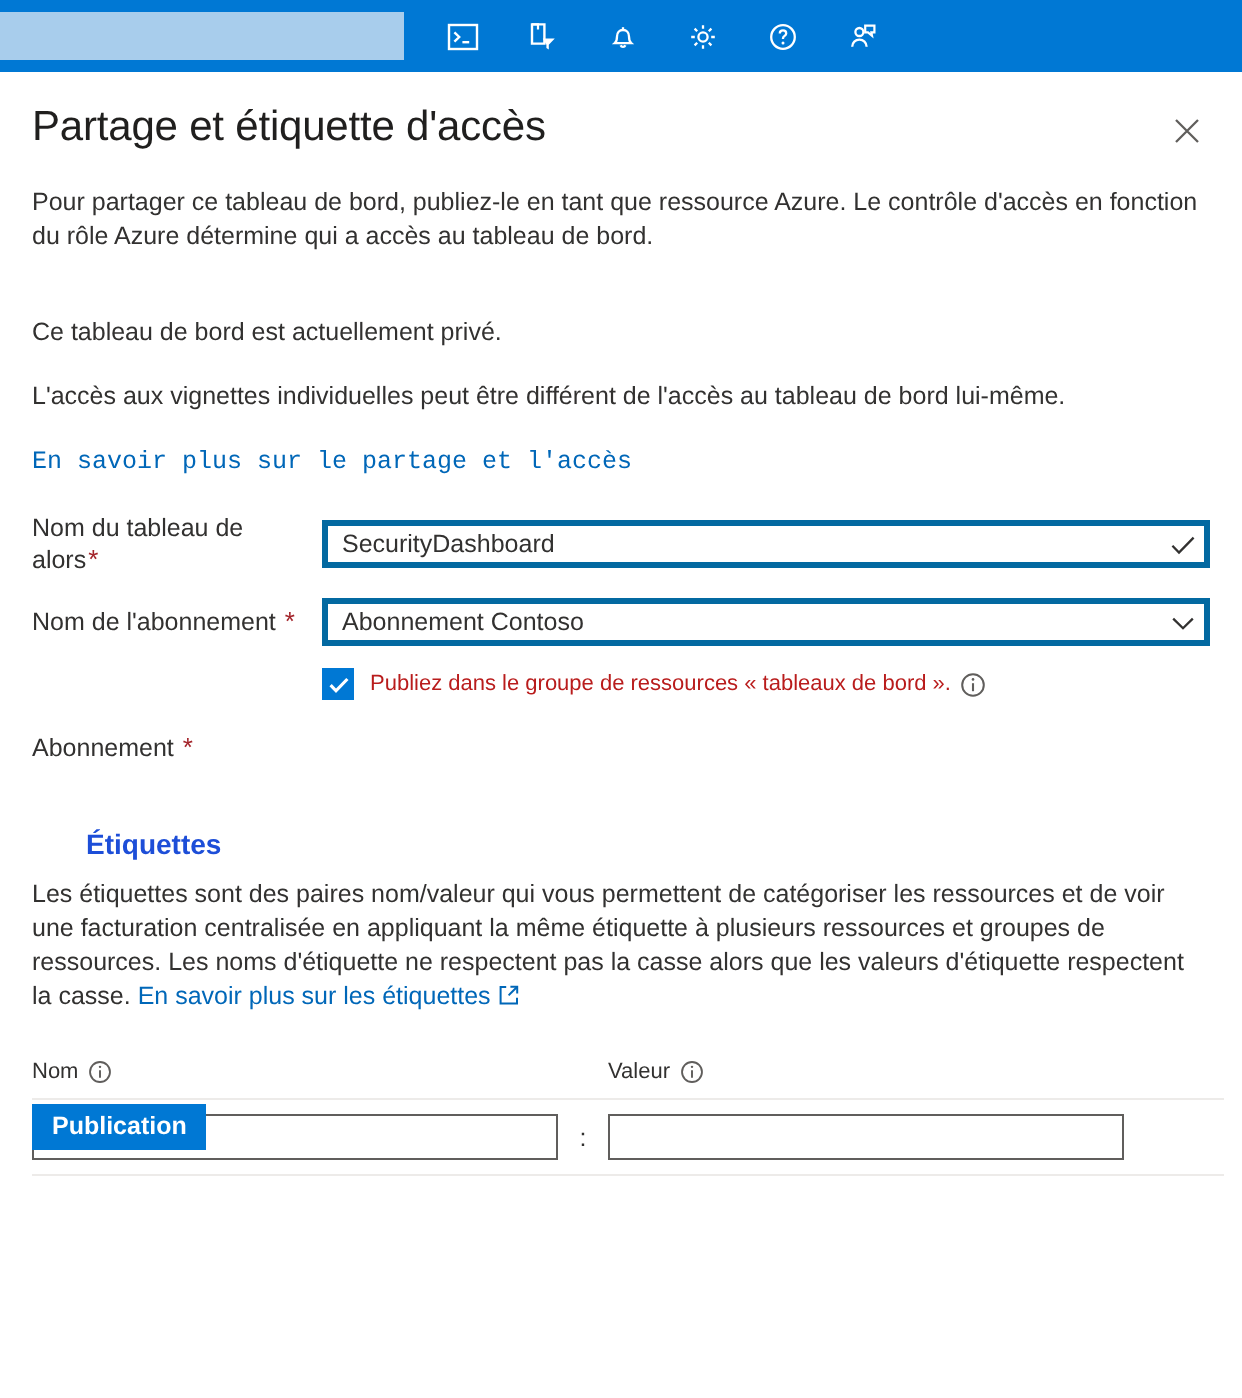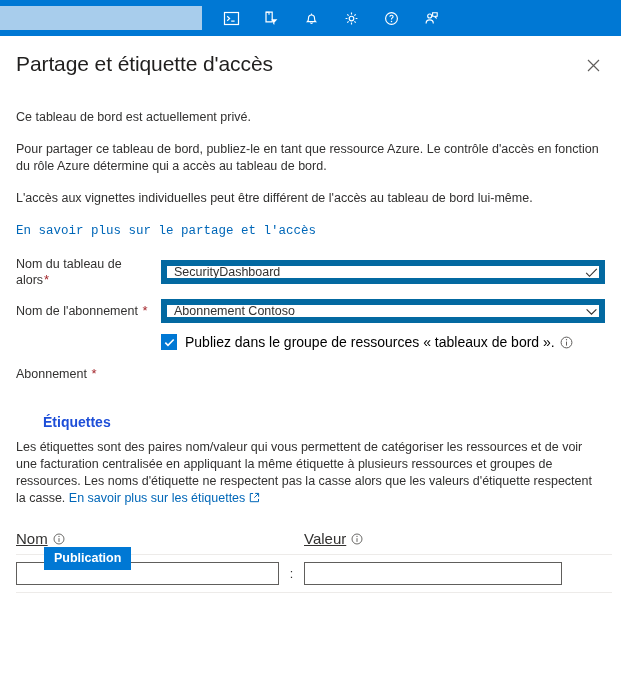--- a/index.html
+++ b/index.html
@@ -137,21 +137,21 @@
     position: relative;
     flex: 1 1 auto;
     max-width: 450px;
     height: 24px;
   }
   .control input,
   .control .fake-select {
     width: 100%;
     height: 24px;
     box-sizing: border-box;
-    border: 6px solid #0369a1;
+    border: 3px solid #0369a1;
     background: #ffffff;
     font-family: "Liberation Sans", sans-serif;
     font-size: 12.5px;
     color: #323130;
     padding: 0 26px 0 7px;
     line-height: 22px;
     outline: none;
   }
   .ctl-icon {
     position: absolute;
@@ -177,22 +177,22 @@
     background: #0078d4;
     border: 1px solid #0078d4;
     box-sizing: border-box;
     display: flex;
     align-items: center;
     justify-content: center;
     cursor: pointer;
     flex: 0 0 16px;
   }
   .check-label {
-    font-size: 14px;
-    color: #000000;
+    font-size: 11px;
+    color: #b91c1c;
     margin-left: 8px;
     display: flex;
     align-items: center;
     gap: 5px;
     justify-content: flex-end;
   }
 
   .info-icon {
     display: inline-flex;
     align-items: center;
@@ -219,24 +219,23 @@
     display: inline-block;
     vertical-align: -1px;
     margin-left: 4px;
   }
   .tags-table {
     margin-top: 22px;
   }
   .tags-head {
     display: flex;
     align-items: flex-end;
-    font-size: 15px;
+    font-size: 11px;
     color: #323130;
     padding-bottom: 7px;
-    text-decoration: underline;
   }
   .th-name {
     width: 288px;
     flex: 0 0 288px;
     display: flex;
     align-items: center;
     gap: 5px;
   }
   .th-val {
     display: flex;
@@ -270,22 +269,21 @@
     text-align: center;
     font-size: 12.5px;
     color: #323130;
   }
   .tag-input.value-input { width: 258px; }
 
   
   .footer {
     position: absolute;
     left: 16px;
-    bottom: 23px;
-    margin-left: 28px;
+    bottom: 13px;
   }
   .publish-btn {
     background: #0078d4;
     color: #ffffff;
     border: none;
     font-family: "Liberation Sans", sans-serif;
     font-size: 12.5px;
     font-weight: 600;
     height: 23px;
     padding: 0 10px;
@@ -356,22 +354,22 @@
     <div class="blade-title">Partage et étiquette d'accès</div>
     <button class="close-btn" title="Fermer">
       <svg width="13" height="13" viewBox="0 0 13 13">
         <path d="M1 1l11 11M12 1L1 12" stroke="#605e5c" stroke-width="1.15" fill="none"></path>
       </svg>
     </button>
   </div>
 
   <div class="content">
 
+    <p class="para p2">Pour partager ce tableau de bord, publiez-le en tant que ressource Azure. Le contrôle d'accès en fonction du rôle Azure détermine qui a accès au tableau de bord.</p>
     <p class="para p1">Ce tableau de bord est actuellement privé.</p>
-    <p class="para p2">Pour partager ce tableau de bord, publiez-le en tant que ressource Azure. Le contrôle d'accès en fonction du rôle Azure détermine qui a accès au tableau de bord.</p>
     <p class="para p3">L'accès aux vignettes individuelles peut être différent de l'accès au tableau de bord lui-même.</p>
 
     <div class="link-row">
       <a class="link">En savoir plus sur le partage et l'accès</a>
     </div>
 
     <div class="form">
 
       <div class="field-row">
         <div class="field-label">

